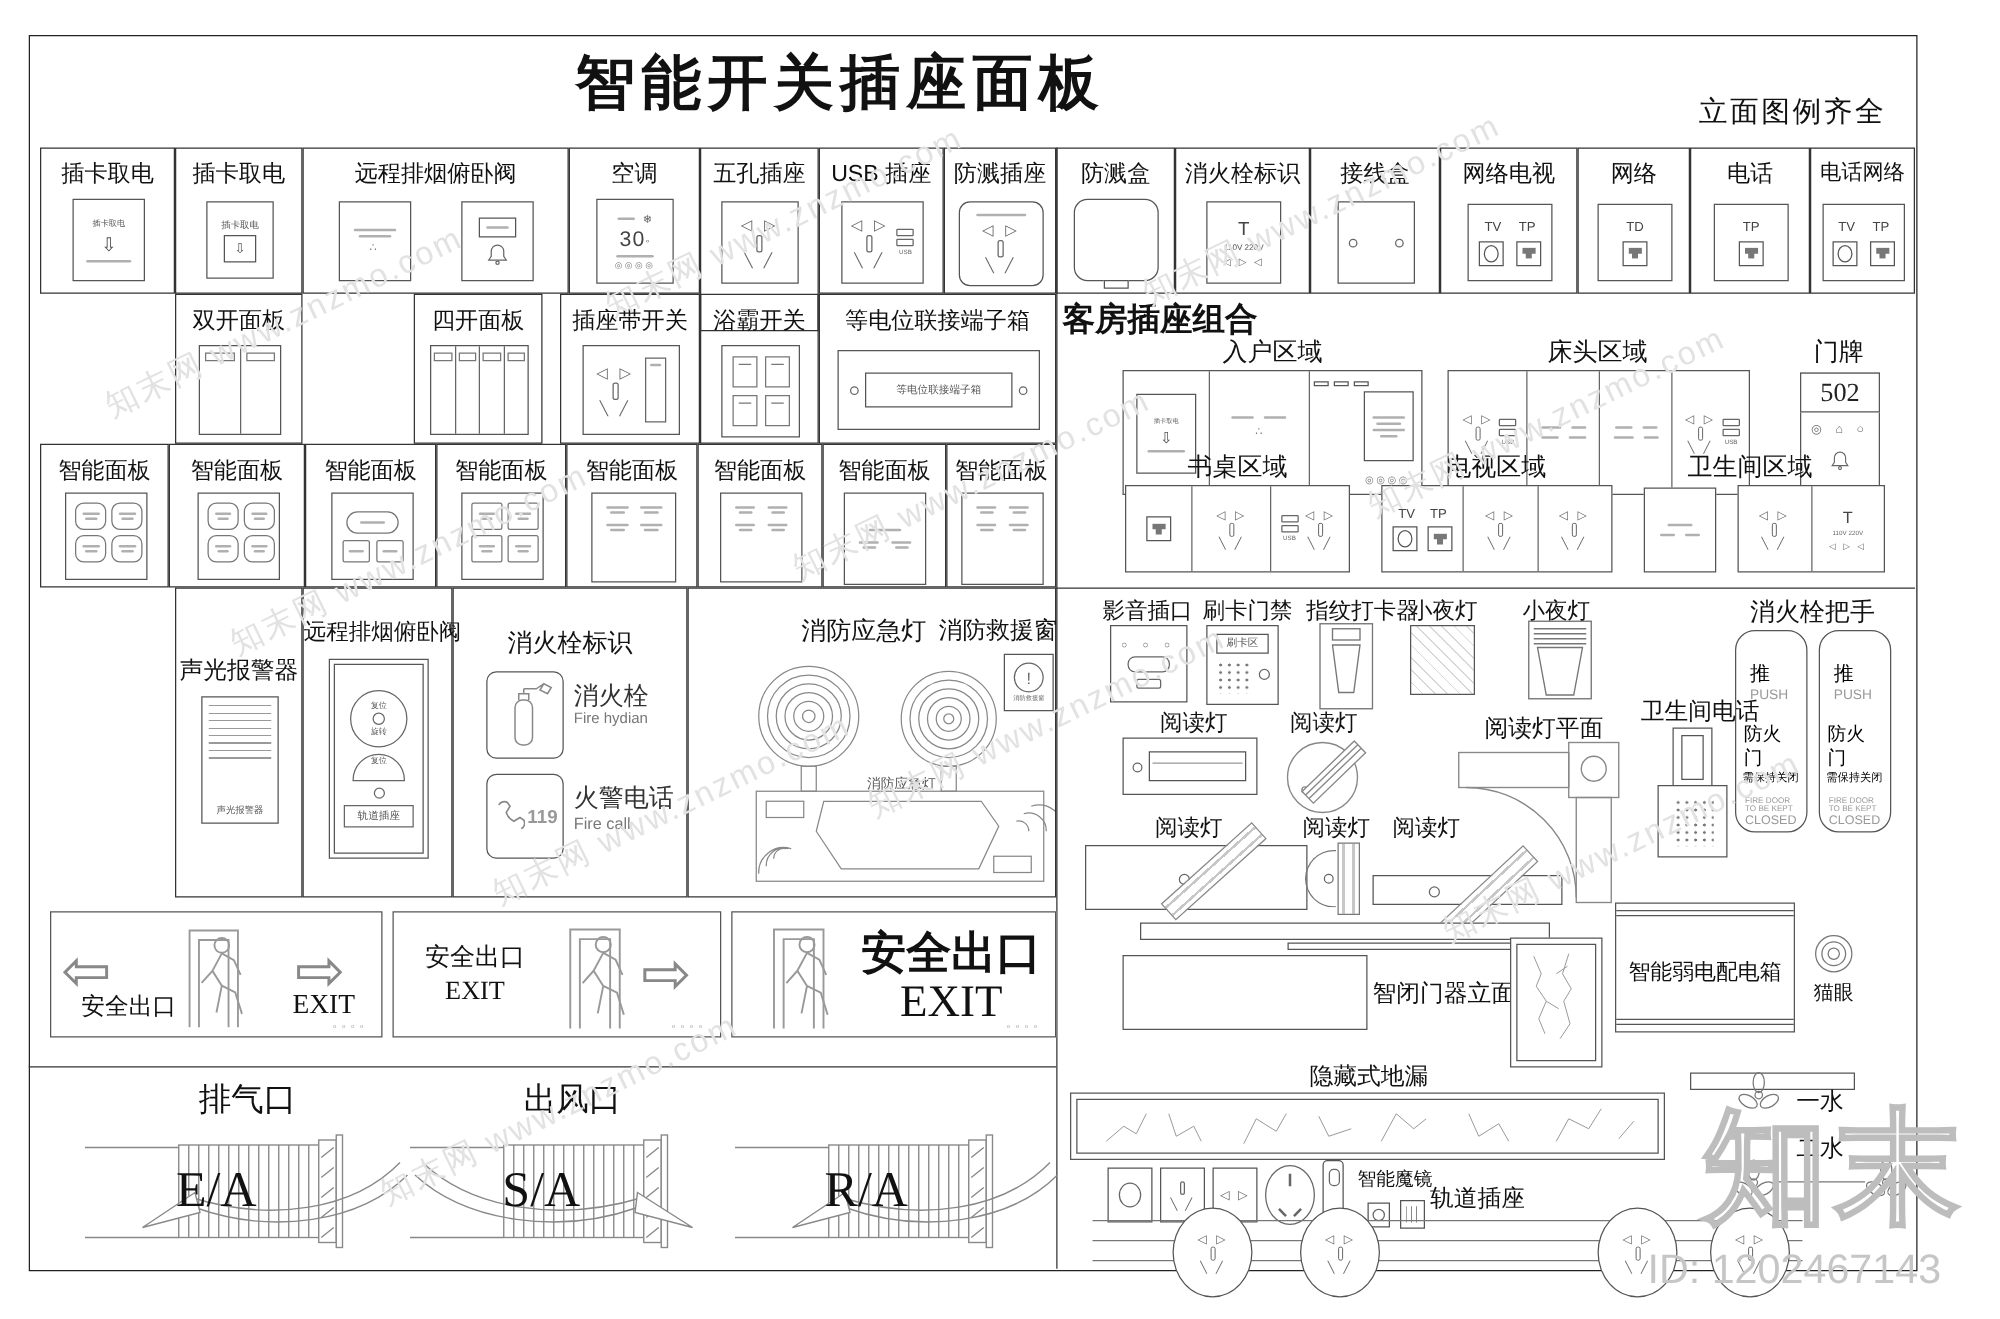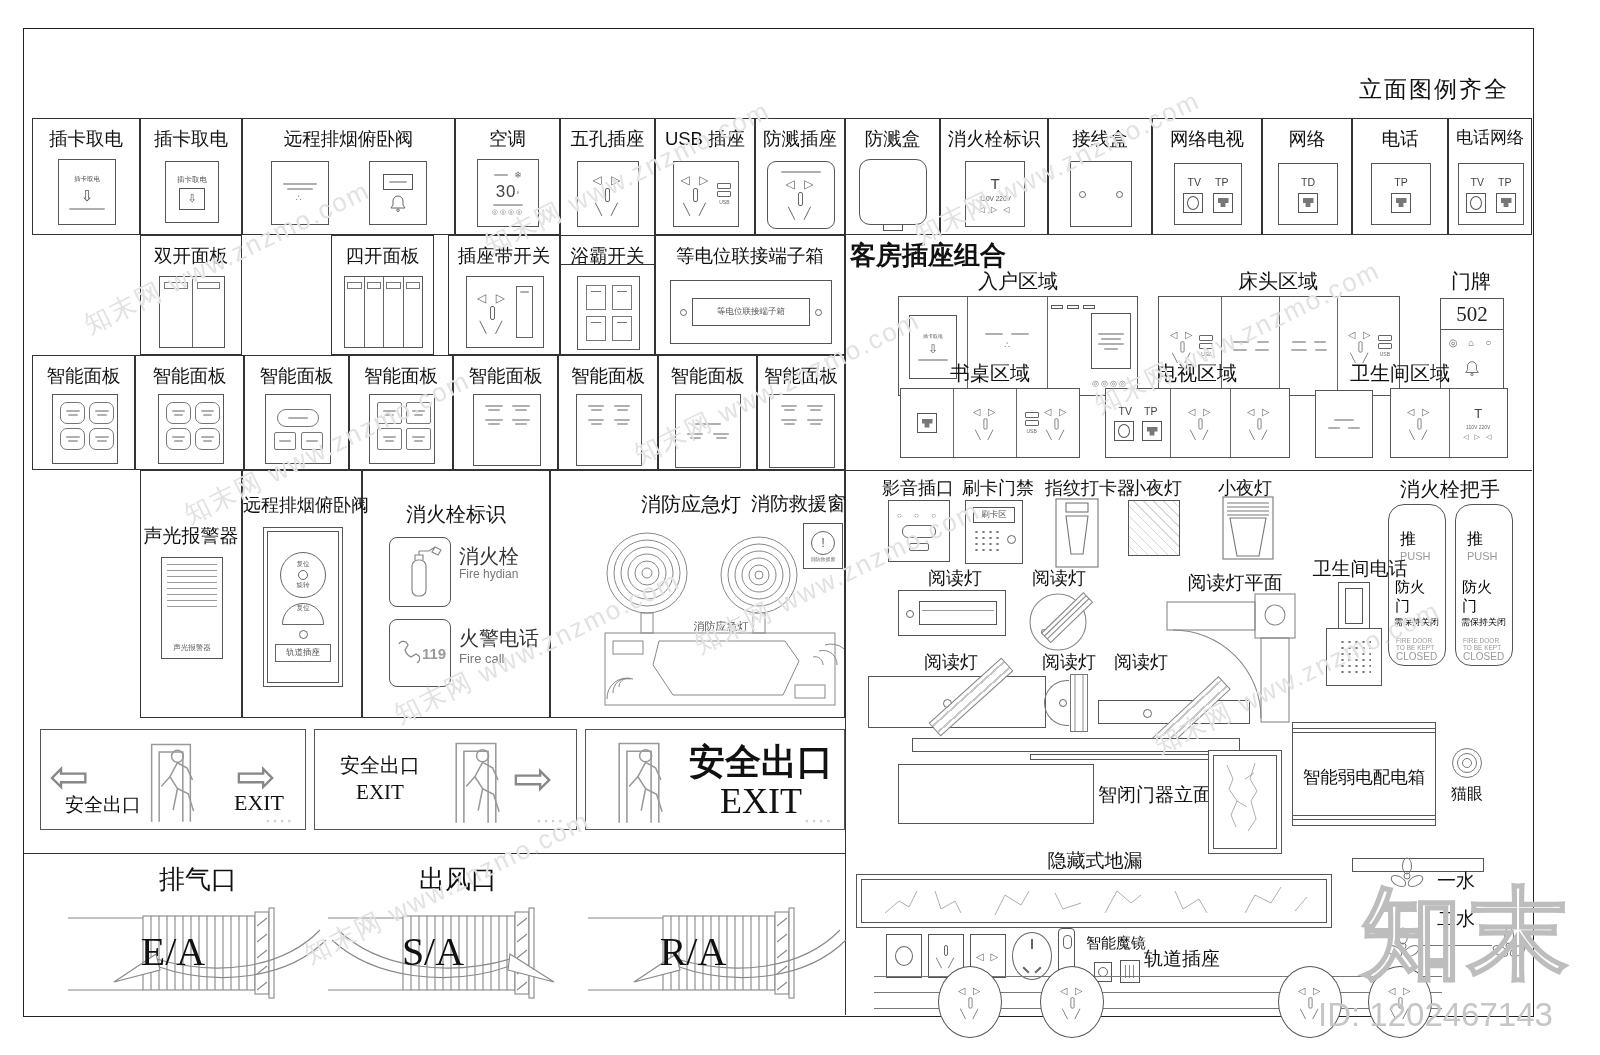--- a/index.html
+++ b/index.html
@@ -58,20 +58,21 @@
   <div class="wm" style="left:380px;top:630px">知末网 www.znzmo.com</div>
   <div class="wm" style="left:1140px;top:660px">知末网 www.znzmo.com</div>
   <div class="wm" style="left:290px;top:870px">知末网 www.znzmo.com</div>
   <div class="wm" style="left:680px;top:560px">知末网 www.znzmo.com</div>
 
   <div class="frame" style="left:23px;top:28px;width:1509px;height:987px"></div>
   <div class="vline" style="left:845px;top:118px;height:897px"></div>
   <div class="line" style="left:845px;top:470px;width:687px"></div>
   <div class="line" style="left:23px;top:853px;width:822px"></div>
 
+  <div class="lb" style="left:460px;top:34px;width:420px;font-size:48px;font-weight:700;letter-spacing:5px">智能开关插座面板</div>
   <div class="lb" style="left:1336px;top:74px;width:196px;font-size:23px;letter-spacing:2px">立面图例齐全</div>
 
   <div class="cell" style="left:32px;top:118px;width:108px;height:117px">
     <div class="cl">插卡取电</div>
     <div class="gbox" style="left:25px;top:40px;width:58px;height:66px">
       <div class="vst">
           <span class="t6">插卡取电</span>
           <span style="font-size:15px;color:#555">⇩</span>
           <span class="gl" style="width:36px"></span>
         </div>

